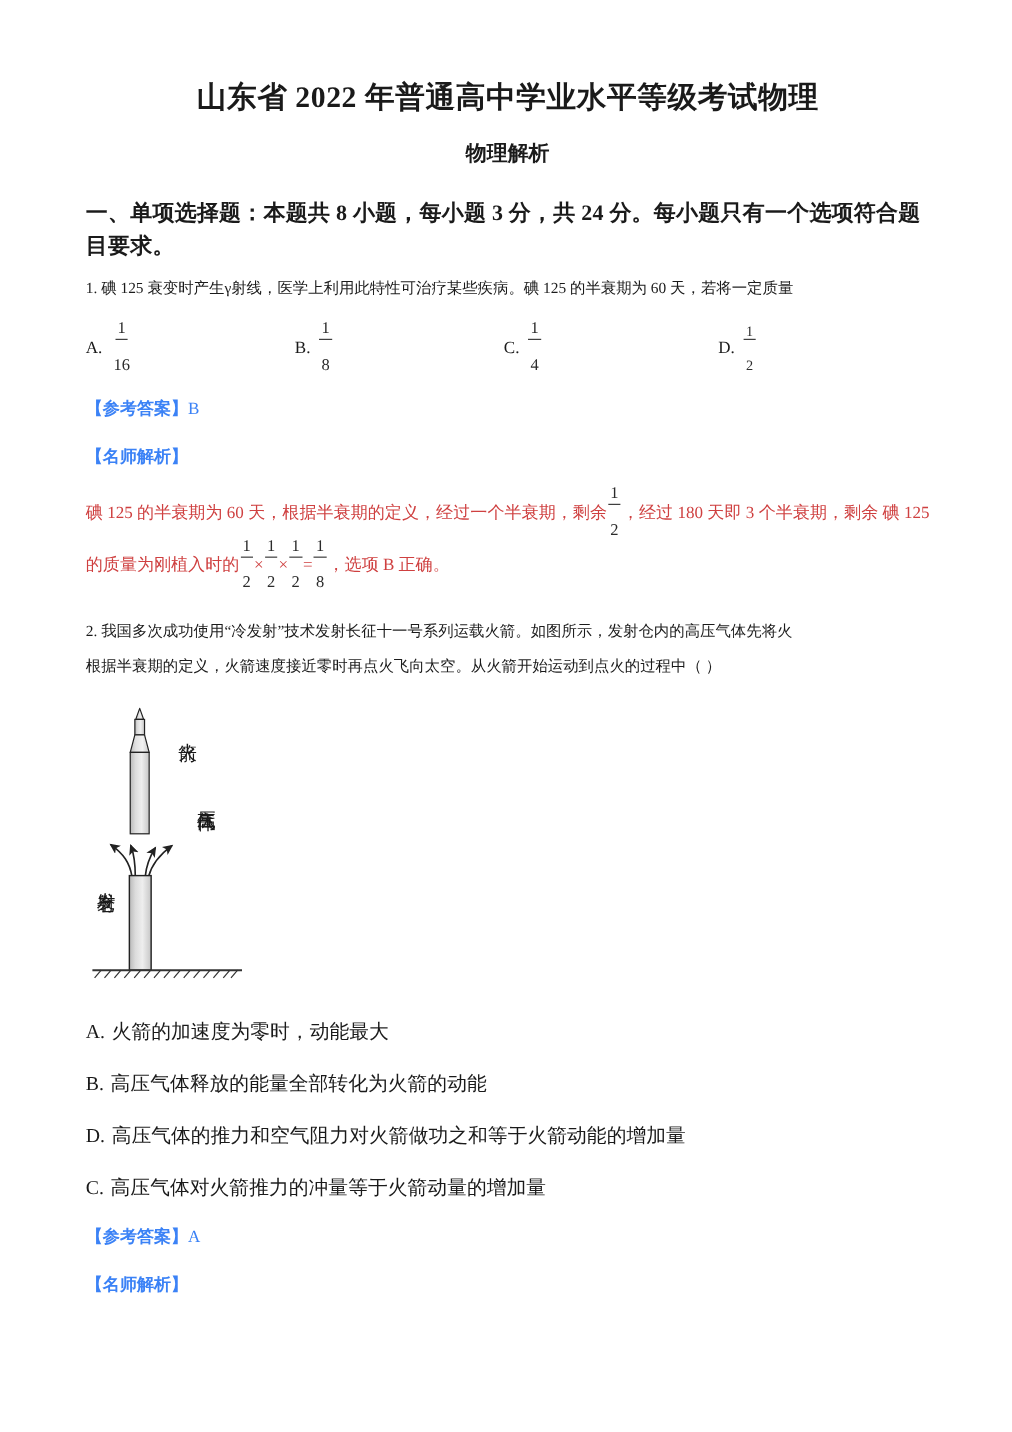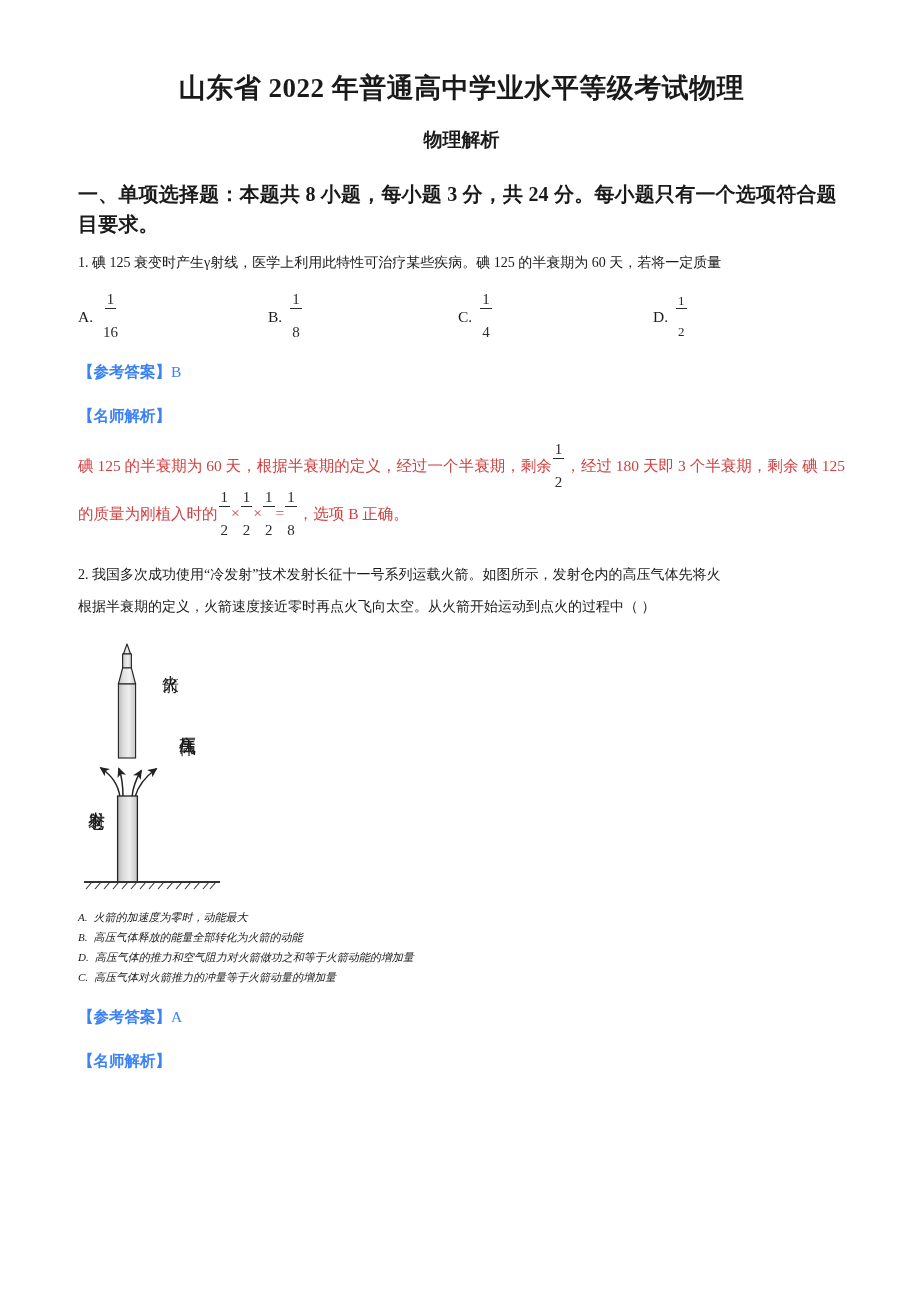--- a/index.html
+++ b/index.html
@@ -67,24 +67,23 @@
     margin-top: 16px;
     font-size: 15.5px;
   }
   .opt-inline {
     display: flex;
     align-items: center;
   }
   .opt-inline .lab { margin-right: 7px; }
 
   .opt-block {
-    font-size: 11px;
+    font-size: 18px;
     line-height: 1.55;
-    margin-top: 3px;
-    font-style: italic;
+    margin-top: 19px;
   }
   .opt-block .lab { margin-right: 6px; }
 
   
   .frac {
     display: inline-flex;
     flex-direction: column;
     align-items: center;
     vertical-align: middle;
     line-height: 1;

